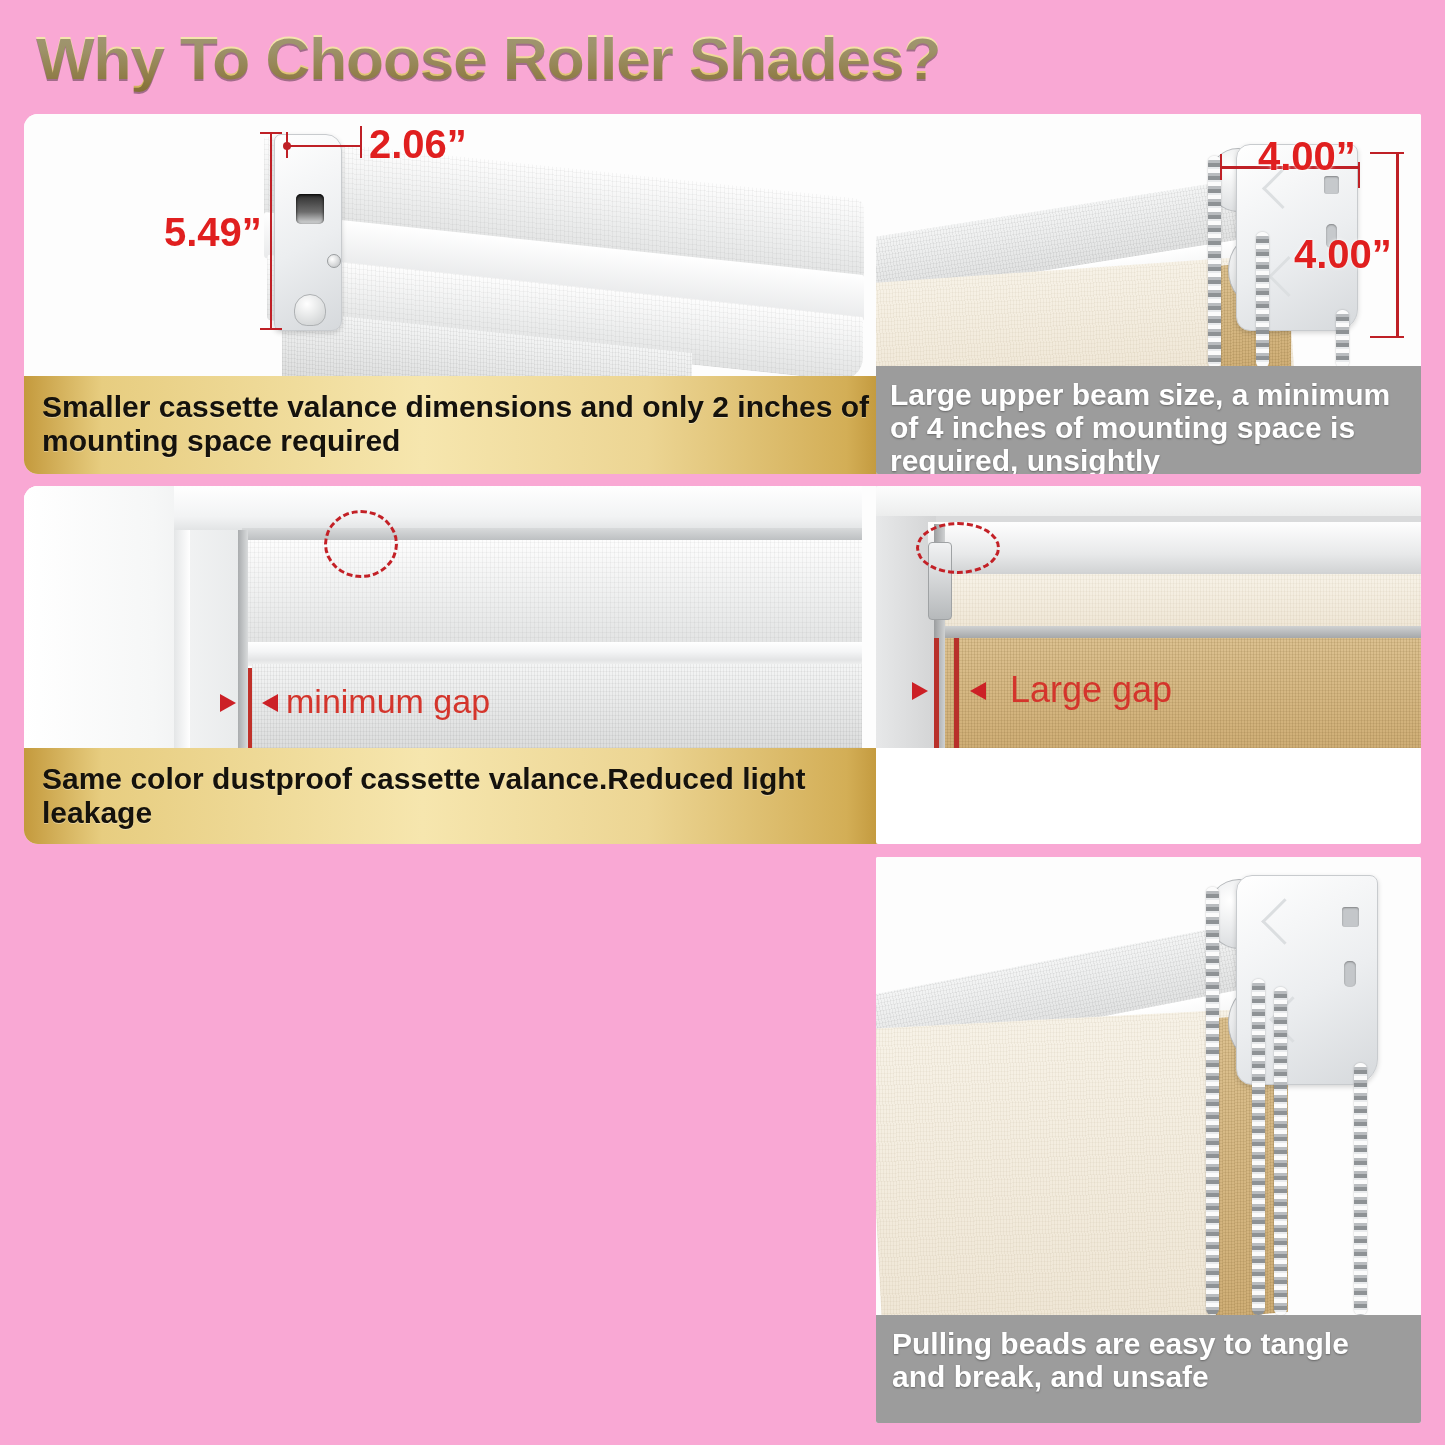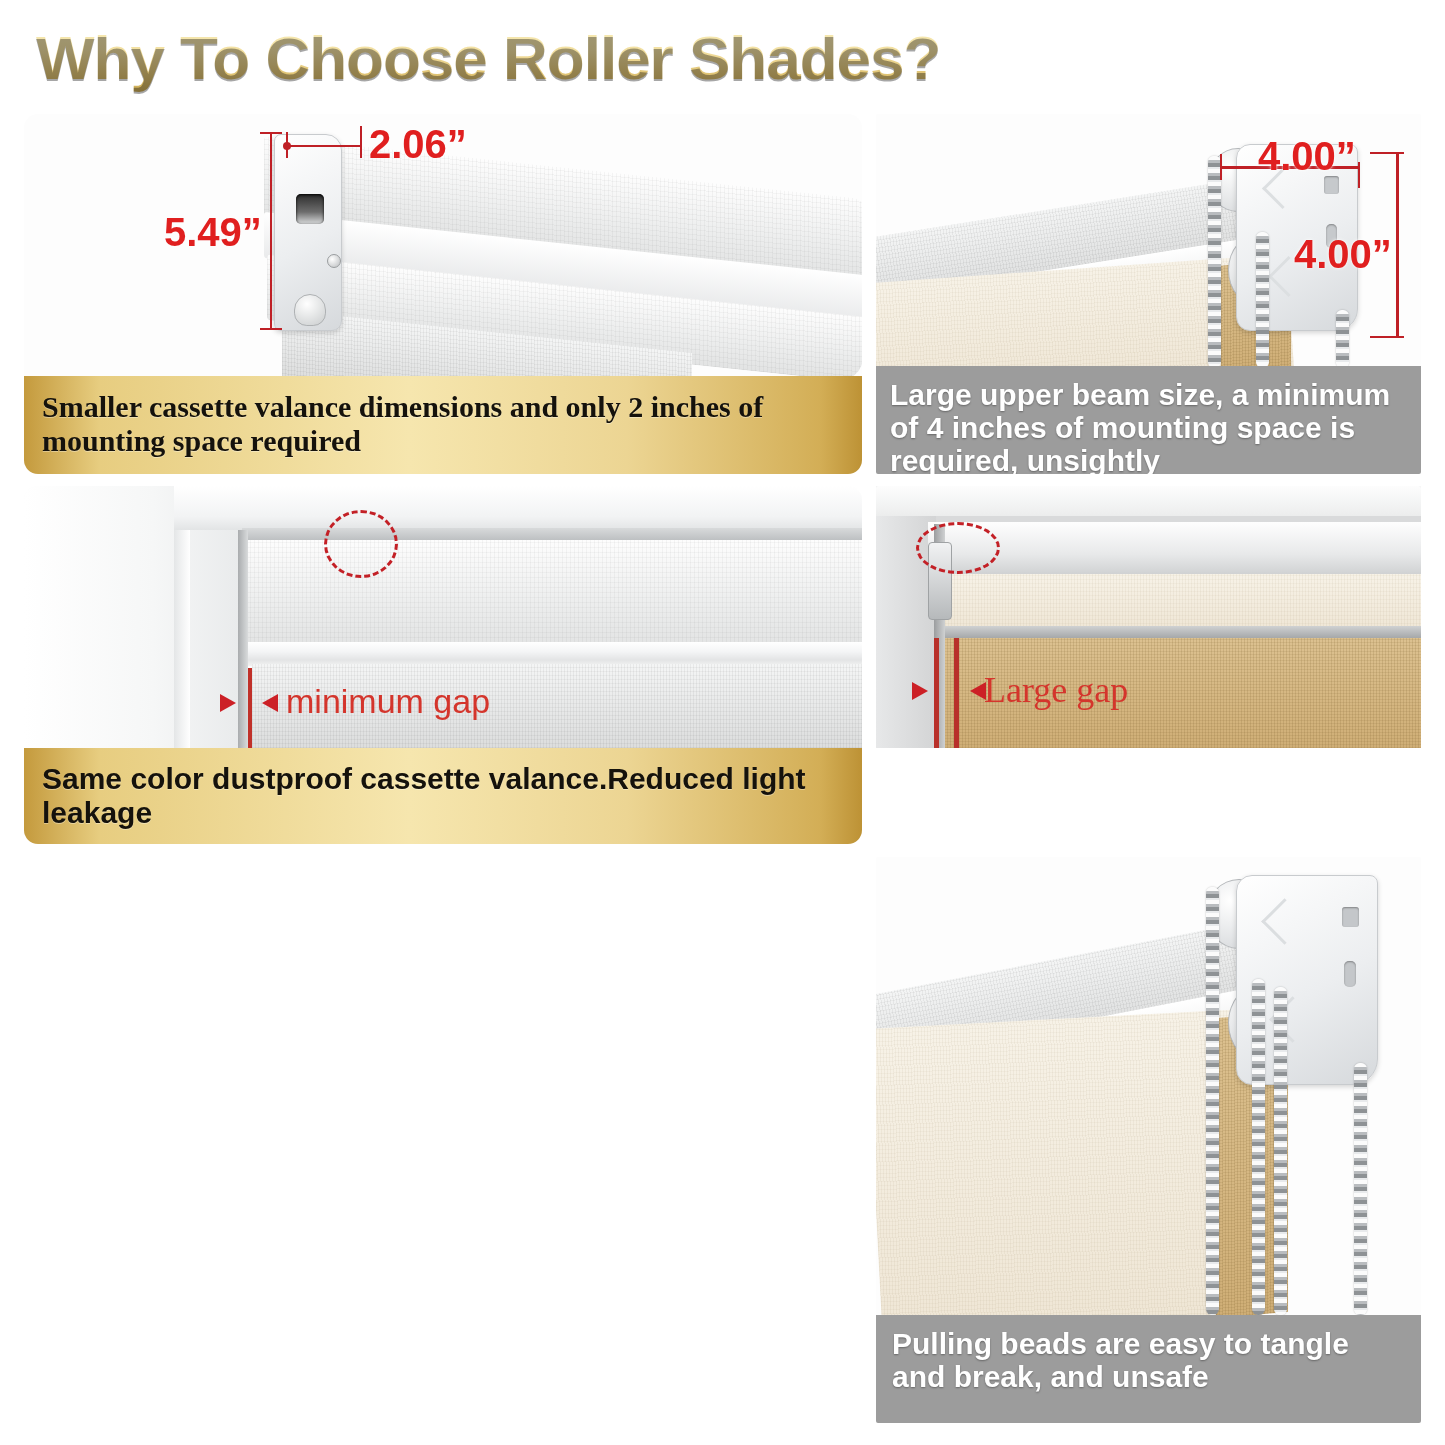--- a/index.html
+++ b/index.html
@@ -2,36 +2,36 @@
 <html><head>
 <meta charset="utf-8">
 <style>
   html,body{margin:0;padding:0;}
   body{
     width:1445px;height:1445px;
     background:#262524;
     font-family:"Liberation Sans",sans-serif;
     overflow:hidden;
   }
-  .stage{position:relative;width:1445px;height:1445px;background:#ffffff;}
+  .stage{position:relative;width:1445px;height:1445px;background:#f9a8d4;}
 
   
   .title{
     position:absolute;left:36px;top:22px;width:1000px;height:72px;
     font-size:62px;font-weight:bold;letter-spacing:-1px;
     line-height:72px;white-space:nowrap;
     background:linear-gradient(180deg,#f7edbb 0%,#f2dfa0 40%,#e0c475 72%,#c9a84e 100%);
     -webkit-background-clip:text;background-clip:text;
     color:transparent;-webkit-text-fill-color:transparent;
     text-shadow:0 2px 0 rgba(0,0,0,.35);
   }
 
   
   .panel{position:absolute;overflow:hidden;background:#fff;}
-  .panel.good{border-radius:14px;}
+  .panel.good{border-radius:14px;padding-left:28px;}
   .panel.bad{border-radius:2px;}
   .photo{position:absolute;left:0;top:0;right:0;overflow:hidden;}
 
   
   .cap{position:absolute;left:0;right:0;bottom:0;box-sizing:border-box;}
   .cap.gold{
     background:linear-gradient(90deg,#c49a3d 0%,#e7cd80 9%,#f6e6ae 46%,#ecd593 72%,#d3ae56 95%,#bd9235 100%);
     color:#15120c;padding:14px 18px 10px 18px;
     font-size:30px;font-weight:bold;line-height:1.12;
     text-shadow:0 1px 0 rgba(255,255,255,.35);
@@ -135,21 +135,21 @@
       <div class="rline" style="left:336px;top:12px;width:1.5px;height:32px;"></div>
       <div class="rline" style="left:262px;top:31px;width:76px;height:2px;"></div>
       <div style="position:absolute;left:259px;top:28px;width:8px;height:8px;border-radius:50%;background:#bf2026;"></div>
       <div class="rtxt" style="left:345px;top:8px;font-size:40px;">2.06”</div>
 
       <div class="rline" style="left:246px;top:18px;width:2px;height:198px;"></div>
       <div class="rline" style="left:236px;top:18px;width:22px;height:2px;"></div>
       <div class="rline" style="left:236px;top:214px;width:22px;height:2px;"></div>
       <div class="rtxt" style="left:140px;top:96px;font-size:40px;">5.49”</div>
     </div>
-    <div class="cap gold" style="height:98px;font-family:Liberation Serif, serif;">Smaller cassette valance dimensions and only 2 inches of mounting space required</div>
+    <div class="cap gold" style="height:98px;">Smaller cassette valance dimensions and only 2 inches of mounting space required</div>
   </div>
 
   <div class="panel bad" style="left:876px;top:114px;width:545px;height:360px;">
     <div class="photo" style="height:252px;">
       <div class="whitebg"></div>
 
       <div style="position:absolute;left:-20px;top:52px;width:470px;height:72px;
                   transform:rotate(-9deg);transform-origin:right center;" class="fab-grayw"></div>
       <div style="position:absolute;left:-20px;top:112px;width:470px;height:30px;
                   transform:rotate(-9deg);transform-origin:right center;
@@ -251,21 +251,21 @@
 
       <div style="position:absolute;left:52px;top:56px;width:22px;height:76px;border-radius:4px;
                   background:linear-gradient(180deg,#f1f2f3,#b6b9bb);border:1px solid #9fa2a4;"></div>
 
       <div class="dashcirc" style="left:40px;top:36px;width:78px;height:46px;"></div>
 
       <div style="position:absolute;left:58px;top:152px;width:5px;height:110px;background:#b8302a;"></div>
       <div style="position:absolute;left:78px;top:152px;width:5px;height:110px;background:#b8302a;"></div>
       <div class="arrow right" style="left:36px;top:196px;"></div>
       <div class="arrow left" style="left:94px;top:196px;"></div>
-      <div class="gaptxt" style="left:108px;top:183px;font-size:36px;font-family:Liberation Serif, serif;">Large gap</div>
+      <div class="gaptxt" style="left:134px;top:183px;font-size:36px;">Large gap</div>
     </div>
   </div>
 
 
   <div class="panel bad" style="left:876px;top:857px;width:545px;height:566px;">
     <div class="photo" style="height:458px;">
       <div class="whitebg"></div>
 
       <div style="position:absolute;left:-20px;top:62px;width:410px;height:82px;
                   transform:rotate(-11deg);transform-origin:right center;" class="fab-grayw"></div>

